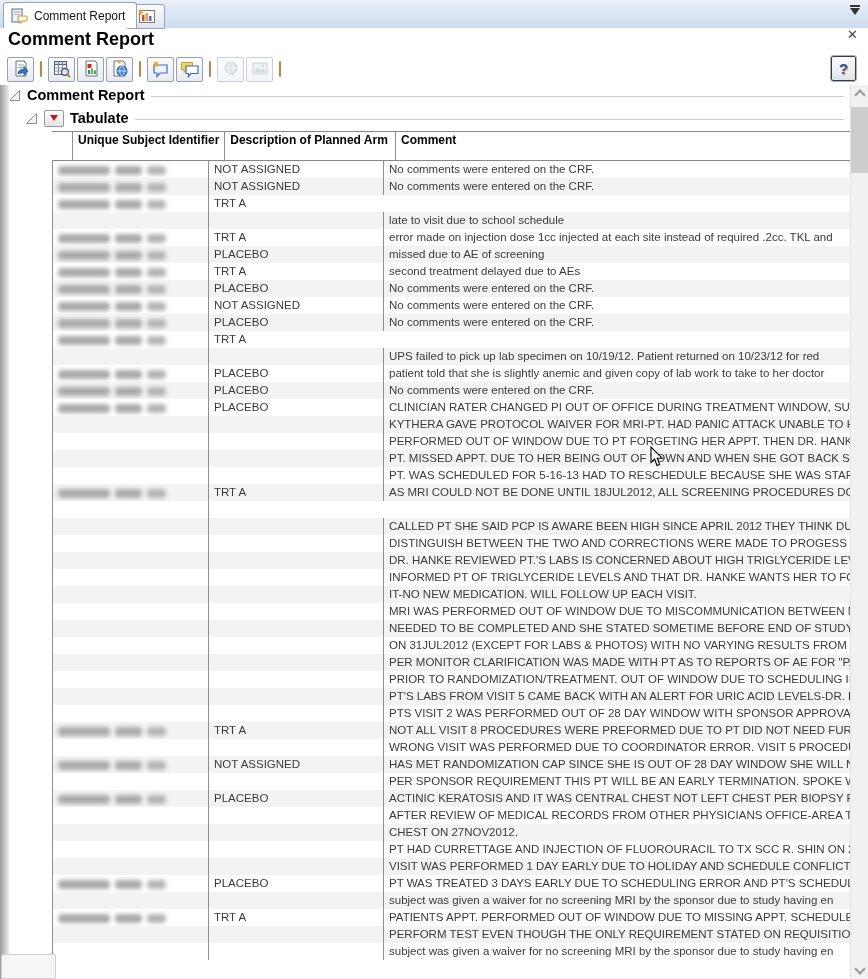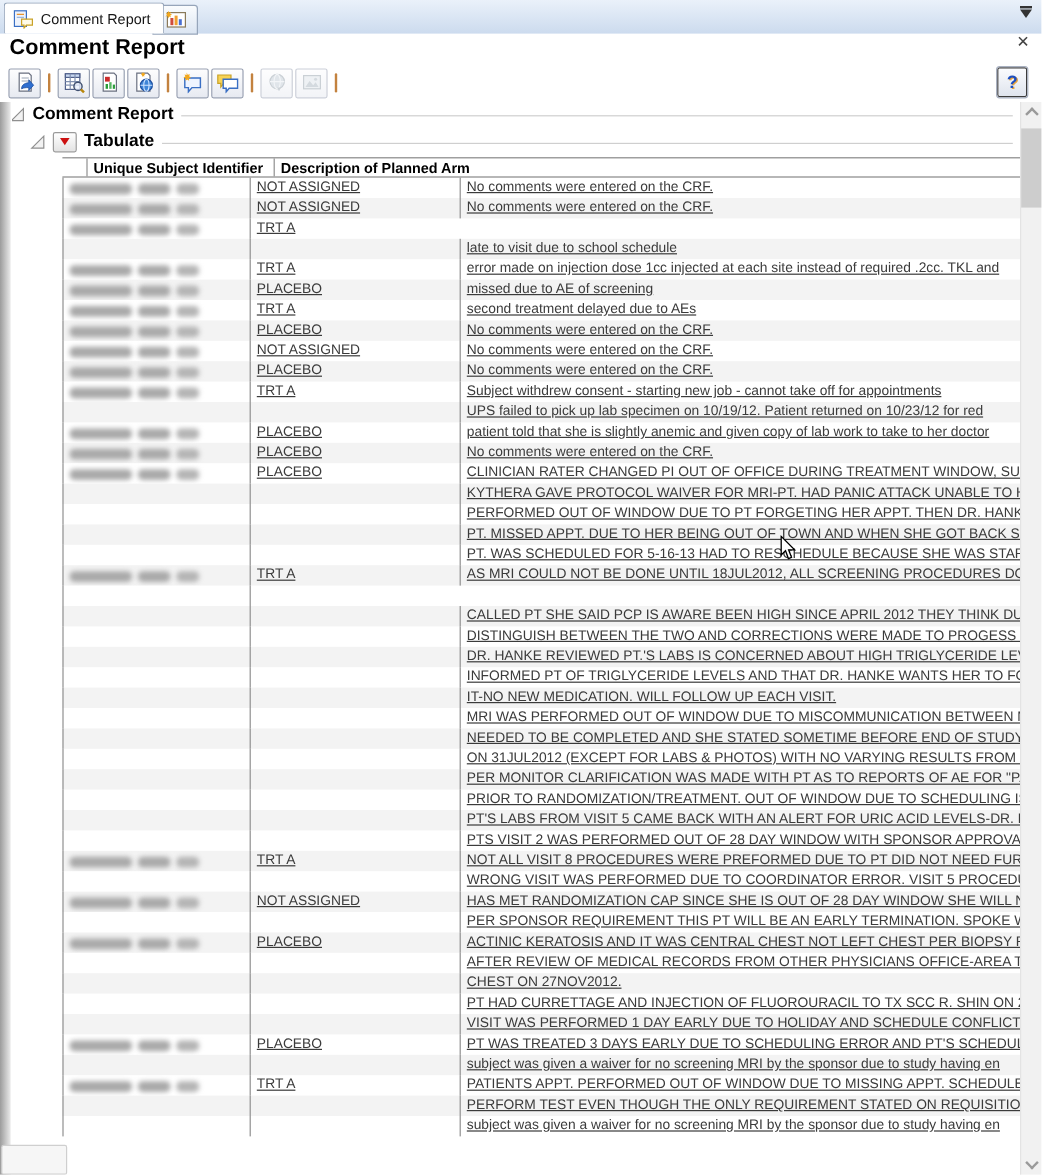--- a/index.html
+++ b/index.html
@@ -41,26 +41,26 @@
   .o2{top:109px;left:25px;}
   .otri{flex:0 0 auto;}
   .olabel{font-weight:bold;font-size:14.5px;color:#000;white-space:nowrap;}
   .oline{flex:1;border-top:1px solid #cfcfcf;margin-top:3px;}
   .red-tri-btn{width:18px;height:15px;border:1px solid #9a9a9a;border-radius:2px;
     background:linear-gradient(#ffffff,#e3e3e3);display:flex;align-items:center;justify-content:center;}
   .red-tri{width:0;height:0;border-left:4px solid transparent;border-right:4px solid transparent;
     border-top:6px solid #cc1111;}
   
   .tbl{position:absolute;left:52px;top:131px;width:812px;}
-  .thead{display:flex;height:17px;border-top:1px solid #888;border-bottom:1px solid #888;
+  .thead{display:flex;height:30px;border-top:1px solid #888;border-bottom:1px solid #888;
     box-sizing:border-box;font-size:12px;font-weight:bold;color:#000;background:#fff;padding-left:20px;}
   .th,.td{box-sizing:border-box;padding:1px 0 0 5px;border-left:1px solid #909090;
     white-space:nowrap;overflow:hidden;}
   .c1{width:156px;}.c2{width:175px;}.c3{width:481px;}
-  .trow{display:flex;height:17px;font-size:11.5px;color:#3b3b3b;line-height:15px;text-decoration:underline;}
+  .trow{display:flex;height:17px;font-size:11.5px;color:#3b3b3b;line-height:15px;}
   .trow:nth-child(even){background:#f3f3f3;}
   .blur-id{display:flex;align-items:center;gap:5px;height:100%;}
   .chip{height:9px;border-radius:4px;background:#a9a9a9;filter:blur(2px);}
   .chip.w1{width:52px;}.chip.w2{width:27px;}.chip.w3{width:19px;background:#b4b4b4;}
   
   .left-strip{position:absolute;left:0;top:85px;bottom:0;width:9px;
     background:linear-gradient(to right,#9c9c9c,#ececec);border-right:1px solid #fff;z-index:5;}
   .hthumb{position:absolute;left:1px;top:954px;width:55px;height:25px;background:#f6f6f6;
     border:1px solid #cfcfcf;border-radius:2px;box-sizing:border-box;z-index:6;}
   .vscroll{position:absolute;right:0;top:85px;bottom:0;width:17px;background:#f1f1f1;
@@ -189,20 +189,21 @@
     <div class="red-tri"></div>
   </div>
   <span class="olabel">Tabulate</span>
   <div class="oline"></div>
 </div>
 
 <div class="tbl">
   <div class="thead">
     <div class="th c1">Unique Subject Identifier</div>
     <div class="th c2">Description of Planned Arm</div>
+    <div class="th c3">Comment</div>
   </div>
   <div class="tbody">
       <div class="trow">
       <div class="td c1">
         <div class="blur-id">
           <span class="chip w1"></span>
             <span class="chip w2"></span>
             <span class="chip w3"></span>
         </div>
       </div>
@@ -309,21 +310,20 @@
     </div>
       <div class="trow">
       <div class="td c1">
         <div class="blur-id">
           <span class="chip w1"></span>
             <span class="chip w2"></span>
             <span class="chip w3"></span>
         </div>
       </div>
       <div class="td c2">TRT A</div>
-      <div class="td c3">Subject withdrew consent - starting new job - cannot take off for appointments</div>
     </div>
       <div class="trow">
       <div class="td c1">
         <div class="blur-id" style="visibility: hidden;">
           <span class="chip w1"></span>
             <span class="chip w2"></span>
             <span class="chip w3"></span>
         </div>
       </div>
       <div class="td c2"></div>

